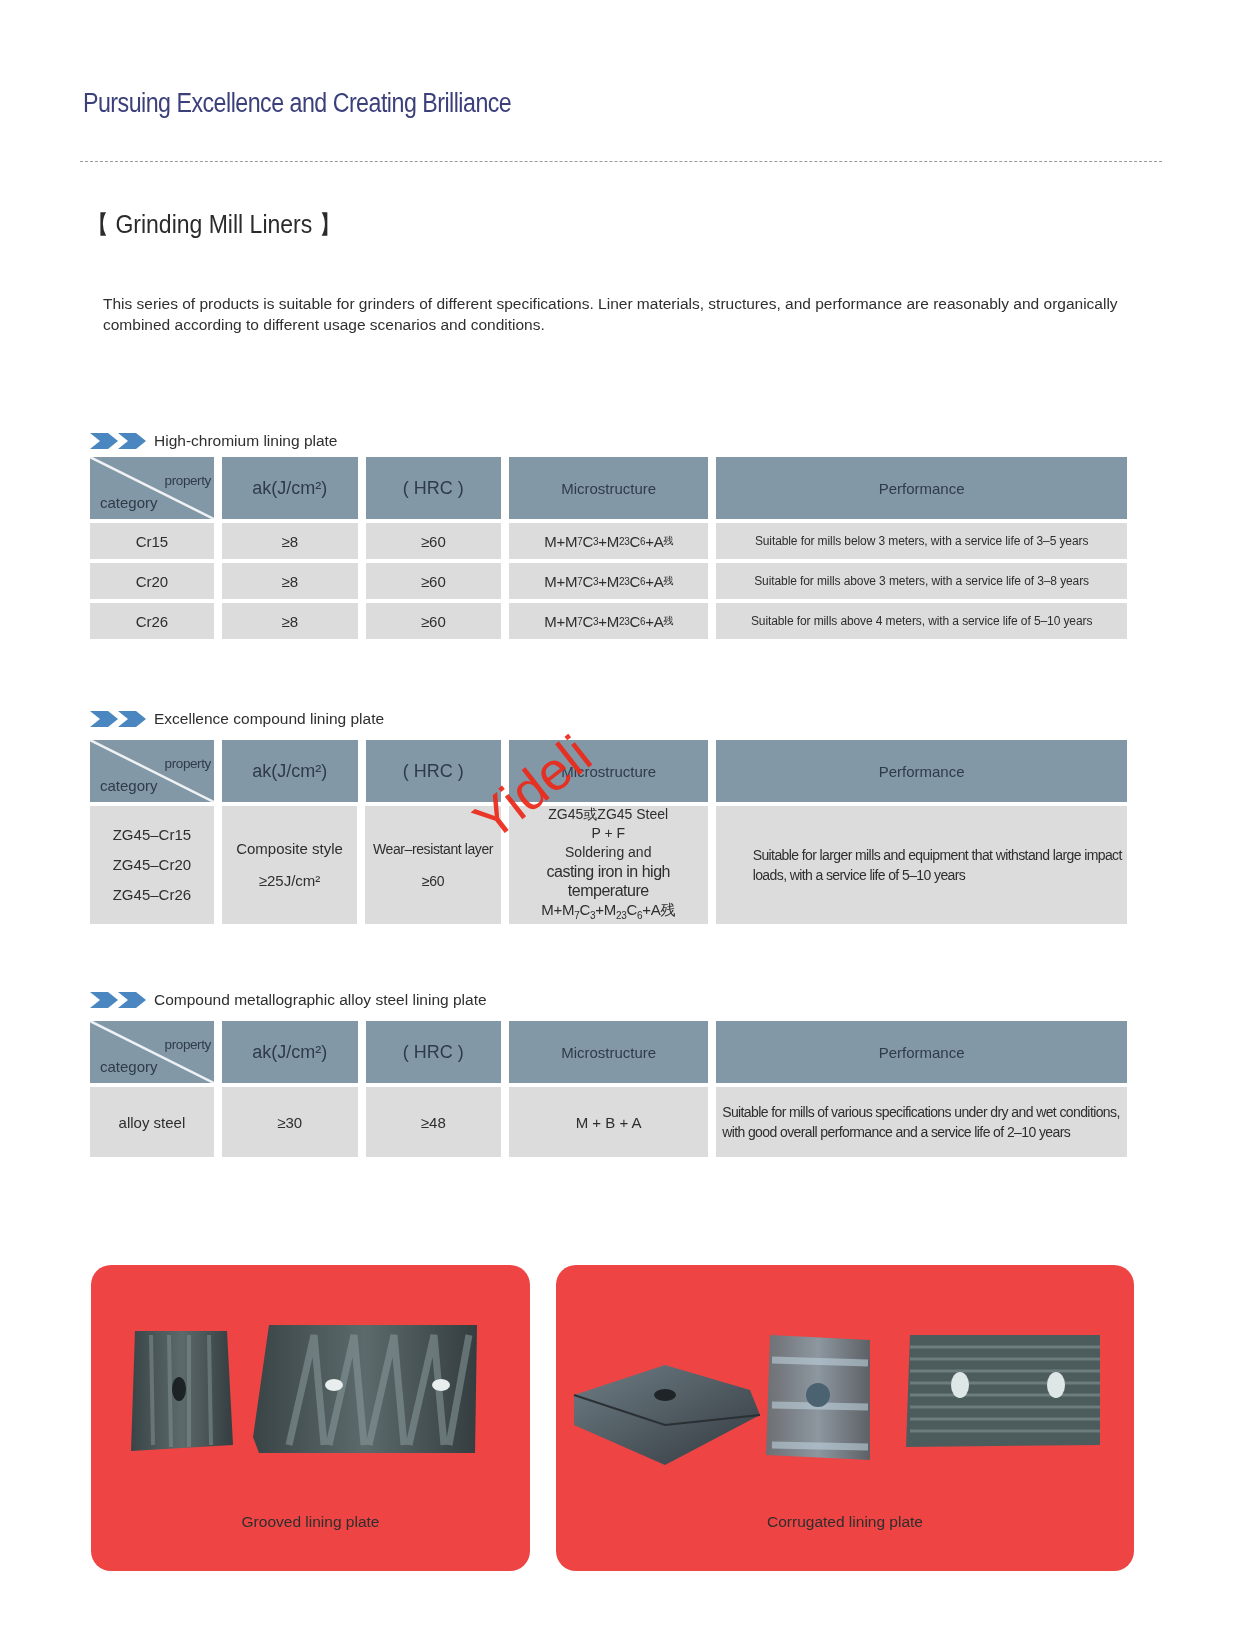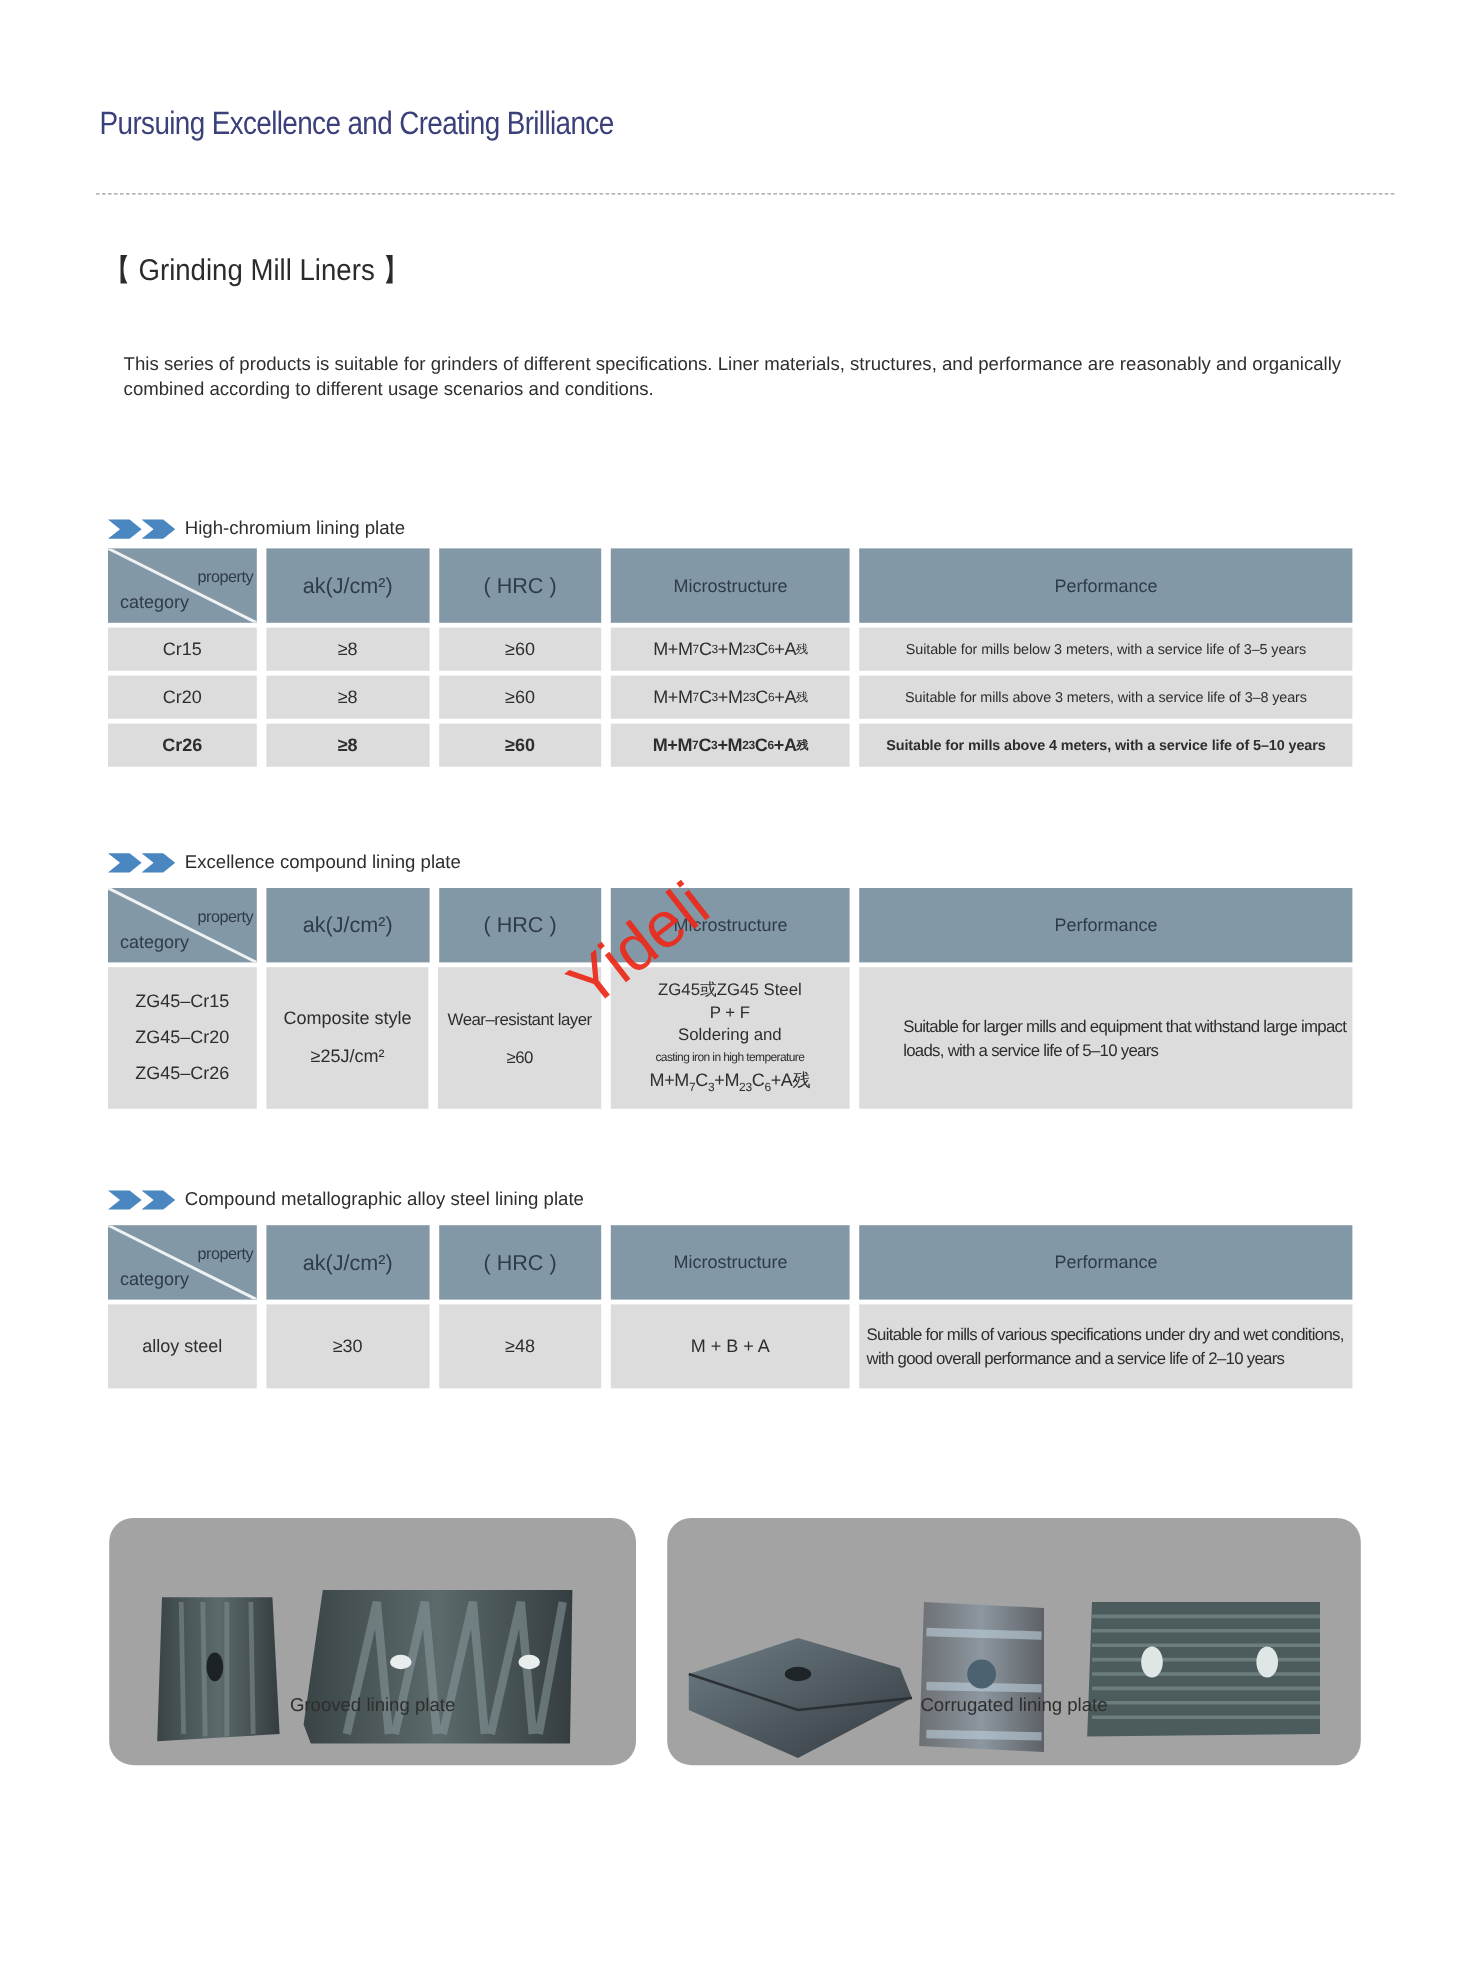--- a/index.html
+++ b/index.html
@@ -58,31 +58,31 @@
   .diag .cat { position: absolute; left: 10px; bottom: 8px; font-size: 15px; color: #2f3b48; }
 
   .perf-small { font-size: 12px; color: #2e2e2e; letter-spacing: -0.1px; }
   .perf-left { justify-content: flex-start !important; text-align: left !important; padding-left: 37px; font-size: 14px; letter-spacing: -0.6px; line-height: 20px; }
   .formula { font-size: 15px; letter-spacing: -0.3px; white-space: nowrap; }
   .formula sub { font-size: 10px; }
 
   .stack { flex-direction: column; line-height: 30px; }
   .stack2 { flex-direction: column; line-height: 32px; }
   .micro-stack { flex-direction: column; line-height: 19px; font-size: 14px; }
-  .micro-stack .small { font-size: 10px; letter-spacing: -0.5px; }
+  .micro-stack .small { font-size: 16px; letter-spacing: -0.5px; }
 
   .watermark {
     position: absolute; left: 500px; top: 790px;
     font-family: "Liberation Sans", sans-serif; font-size: 54px; color: #ec2a1a;
     transform: rotate(-38deg); transform-origin: left bottom; opacity: 0.93;
     white-space: nowrap; pointer-events: none;
   }
 
   .photo-card {
-    position: absolute; top: 1265px; height: 206px; background: #a3a3a3;
+    position: absolute; top: 1265px; height: 306px; background: #ef4444;
     border-radius: 20px;
   }
   .photo-card .caption {
     position: absolute; bottom: 40px; left: 0; width: 100%; text-align: center;
     font-size: 15.5px; color: #2e2e2e;
   }
   .product-shape { position: absolute; }
 </style>
 </head>
 <body>
@@ -124,21 +124,21 @@
     <div class="cell c4 formula">M+M<sub>7</sub>C<sub>3</sub>+M<sub>23</sub>C<sub>6</sub>+A<sub>残</sub></div>
     <div class="cell c5 perf-small">Suitable for mills below 3 meters, with a service life of 3–5 years</div>
   </div>
   <div class="row body" style="height:36px;">
     <div class="cell c1">Cr20</div>
     <div class="cell c2">≥8</div>
     <div class="cell c3">≥60</div>
     <div class="cell c4 formula">M+M<sub>7</sub>C<sub>3</sub>+M<sub>23</sub>C<sub>6</sub>+A<sub>残</sub></div>
     <div class="cell c5 perf-small">Suitable for mills above 3 meters, with a service life of 3–8 years</div>
   </div>
-  <div class="row body" style="height:36px;font-weight:bold;">
+  <div class="row body" style="height:36px;">
     <div class="cell c1">Cr26</div>
     <div class="cell c2">≥8</div>
     <div class="cell c3">≥60</div>
     <div class="cell c4 formula">M+M<sub>7</sub>C<sub>3</sub>+M<sub>23</sub>C<sub>6</sub>+A<sub>残</sub></div>
     <div class="cell c5 perf-small">Suitable for mills above 4 meters, with a service life of 5–10 years</div>
   </div>
 </div>
 
 <div class="sub-head" style="top:706px;">
   <span class="chev">

